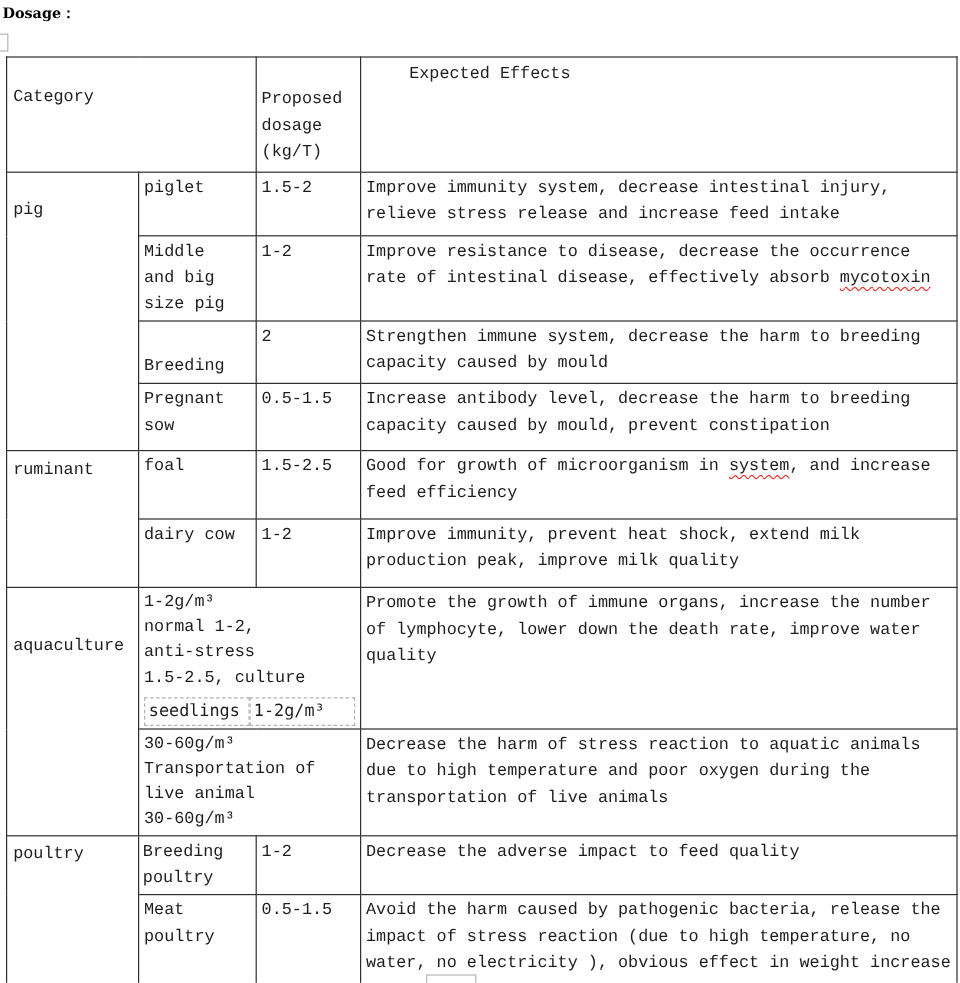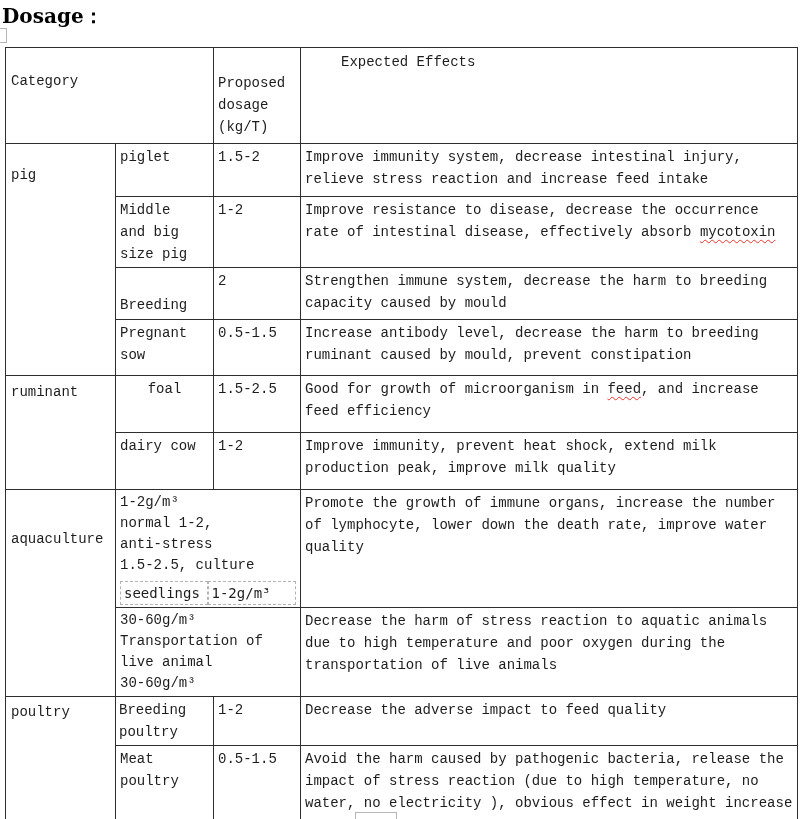--- a/index.html
+++ b/index.html
@@ -2,21 +2,21 @@
 <html><head>
 <meta charset="utf-8">
 <style>
   html,body{margin:0;padding:0;}
   body{
     width:800px;height:819px;background:#ffffff;position:relative;overflow:hidden;
     font-family:"DejaVu Sans Mono", monospace;color:#1d1d1d;
   }
   .doc-title{
     position:absolute;left:2px;top:3px;
-    font-family:"DejaVu Serif", serif;font-weight:bold;font-size:20px;color:#000;
+    font-family:"DejaVu Serif", serif;font-weight:bold;font-size:12px;color:#000;
   }
   table.dosage{
     position:absolute;left:5px;top:47px;width:792px;
     border-collapse:collapse;table-layout:fixed;
   }
   td{
     border:1px solid #2e2e2e;vertical-align:top;
     padding:2px 4px;font-size:14px;line-height:21px;overflow:hidden;
   }
   .txt{white-space:pre-wrap;font-family:Liberation Mono, monospace;}
@@ -27,21 +27,21 @@
   
   .hdr-cat{padding-top:22px;padding-left:5px}
   .hdr-dos{padding-top:24px}
   .hdr-eff{padding-top:3px;padding-left:40px}
   
   .cat{padding-left:5px}
   .pad-pig{padding-top:20px}
   .pad-rum{padding-top:5px}
   .pad-aqua{padding-top:38px}
   .pad-poul{padding-top:4px}
-  .center{text-align:center}
+  .center{text-align:left}
   .sub-breeding{padding-top:26px}
   
   .misspell{
     text-decoration:underline;text-decoration-style:wavy;
     text-decoration-color:#e8362c;text-decoration-thickness:1px;
     text-underline-offset:3px;
   }
   
   .boxed-row{display:flex;margin-top:5px;align-items:flex-end;}
   .boxed{
@@ -77,49 +77,49 @@
 dosage
 (kg/T)</span></td>
     <td class="hdr-eff"><span class="txt">Expected Effects</span></td>
   </tr>
 
   <tr class="r2">
     <td rowspan="4" class="cat pad-pig"><span class="txt">pig</span></td>
     <td><span class="txt">piglet</span></td>
     <td><span class="txt">1.5-2</span></td>
     <td><span class="txt">Improve immunity system, decrease intestinal injury,
-relieve stress reaction and increase feed intake</span></td>
+relieve stress release and increase feed intake</span></td>
   </tr>
   <tr class="r3">
     <td><span class="txt">Middle
 and big
 size pig</span></td>
     <td><span class="txt">1-2</span></td>
     <td><span class="txt">Improve resistance to disease, decrease the occurrence
 rate of intestinal disease, effectively absorb </span><span class="txt misspell">mycotoxin</span><span class="txt"></span></td>
   </tr>
   <tr class="r4">
     <td class="sub-breeding"><span class="txt">Breeding</span></td>
     <td><span class="txt">2</span></td>
     <td><span class="txt">Strengthen immune system, decrease the harm to breeding
 capacity caused by mould</span></td>
   </tr>
   <tr class="r5">
     <td><span class="txt">Pregnant
 sow</span></td>
     <td><span class="txt">0.5-1.5</span></td>
     <td><span class="txt">Increase antibody level, decrease the harm to breeding
-ruminant caused by mould, prevent constipation</span></td>
+capacity caused by mould, prevent constipation</span></td>
   </tr>
 
   <tr class="r6">
     <td rowspan="2" class="cat pad-rum"><span class="txt">ruminant</span></td>
     <td class="center"><span class="txt">foal</span></td>
     <td><span class="txt">1.5-2.5</span></td>
-    <td><span class="txt">Good for growth of microorganism in </span><span class="txt misspell">feed</span><span class="txt">, and increase
+    <td><span class="txt">Good for growth of microorganism in </span><span class="txt misspell">system</span><span class="txt">, and increase
 feed efficiency</span></td>
   </tr>
   <tr class="r7">
     <td><span class="txt">dairy cow</span></td>
     <td><span class="txt">1-2</span></td>
     <td><span class="txt">Improve immunity, prevent heat shock, extend milk
 production peak, improve milk quality</span></td>
   </tr>
 
   <tr class="r8">

